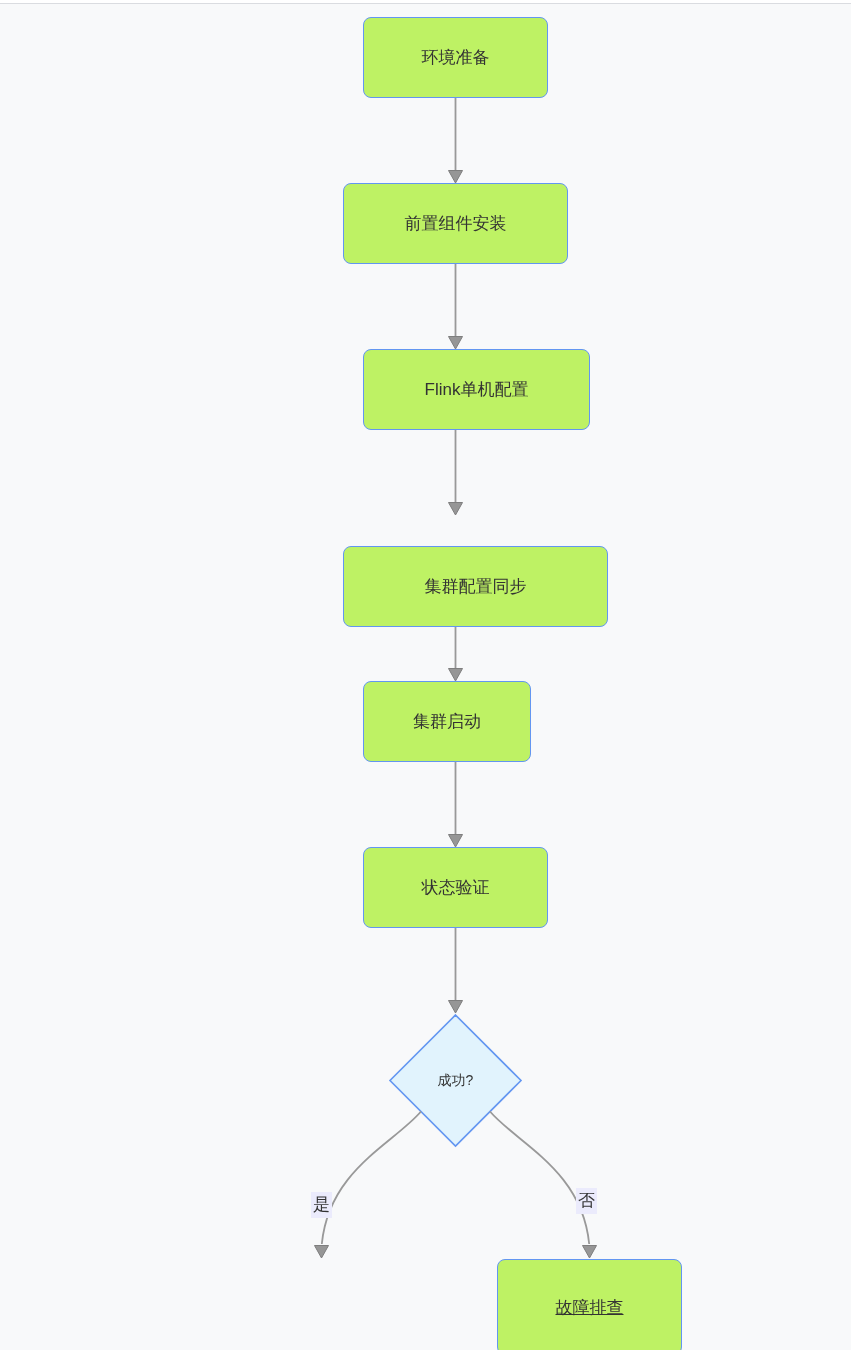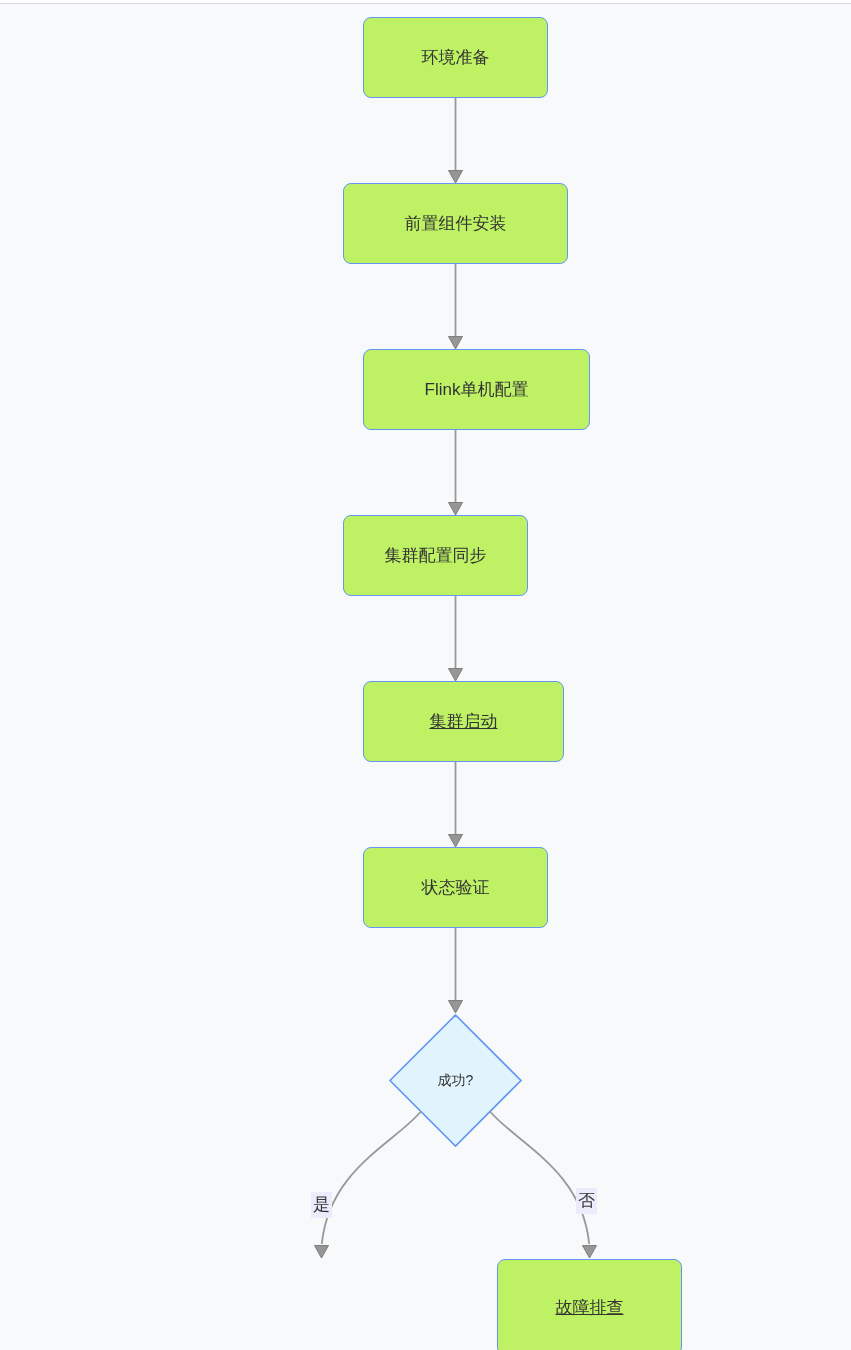--- a/index.html
+++ b/index.html
@@ -28,22 +28,22 @@
     background: #bef264;
     border: 1.5px solid #6396f1;
     border-radius: 8px;
     display: flex; align-items: center; justify-content: center;
     font-size: 17px; color: #333;
     text-align: center;
   }
   .n1 { left: 363px; top: 17px;  width: 185px; height: 81px; }
   .n2 { left: 343px; top: 183px; width: 225px; height: 81px; }
   .n3 { left: 342px; top: 349px; width: 227px; height: 81px; margin-left: 21px; }
-  .n4 { left: 343px; top: 515px; width: 185px; height: 81px; }
-  .n5 { left: 363px; top: 681px; width: 201px; height: 81px; text-decoration: underline; }
+  .n4 { left: 343px; top: 546px; width: 265px; height: 81px; }
+  .n5 { left: 363px; top: 681px; width: 168px; height: 81px; }
   .n6 { left: 363px; top: 847px; width: 185px; height: 81px; font-family: Liberation Serif, serif; }
   .n8 { left: 229px; top: 1259px; width: 185px; height: 82px; }
   .n9 { left: 497px; top: 1259px; width: 185px; height: 96px; text-decoration: underline; }
 
   .diamond-label {
     position: absolute; left: 375px; top: 1060px; width: 161px; height: 41px;
     display: flex; align-items: center; justify-content: center;
     font-size: 14px; color: #333;
   }
   .edge-label {

